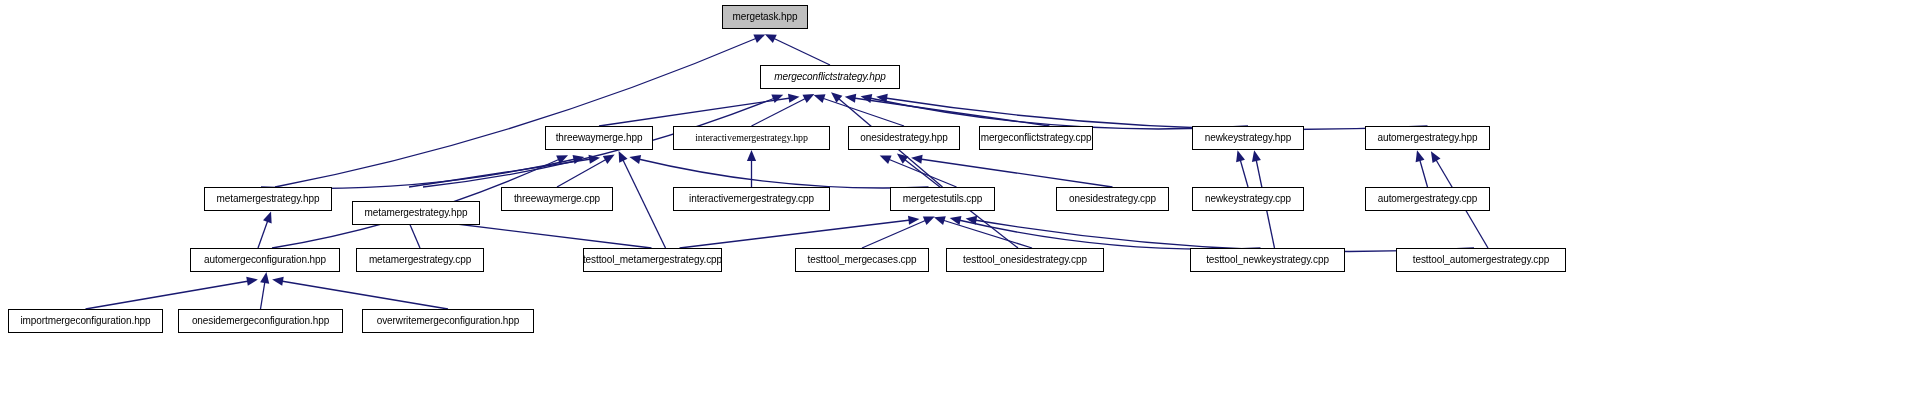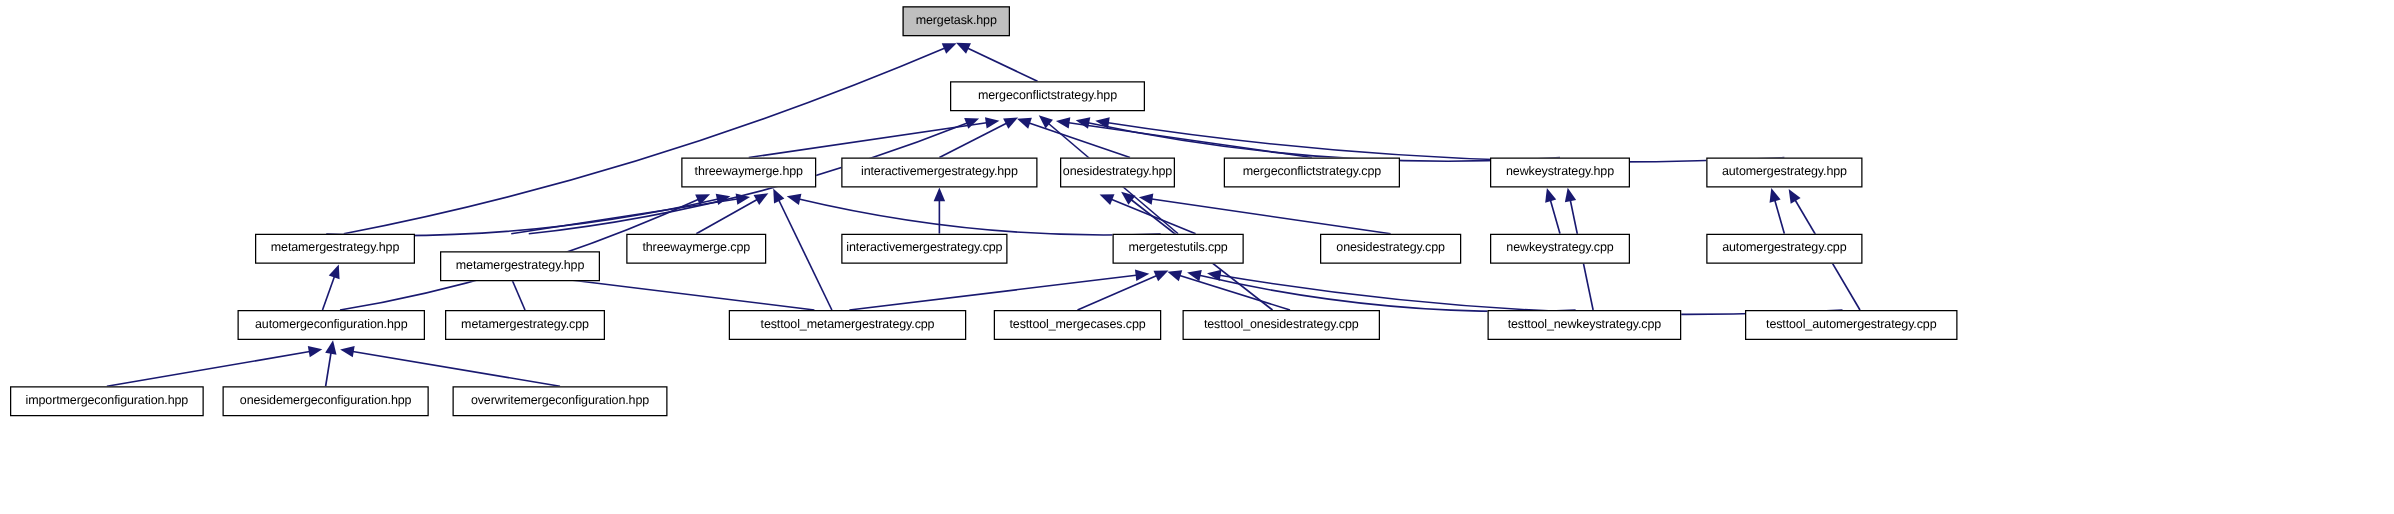--- a/index.html
+++ b/index.html
@@ -126,72 +126,72 @@
       <polygon points="257.87085832257935,279.4808316022494 247.80516199827707,285.8715872310407 246.25223430279868,276.8035987235151" fill="#191970"></polygon>
       <path d="M 260.5 309 L 265 281" fill="none" stroke="#191970" stroke-width="1.3"></path>
       <polygon points="266.42810285845377,272.1140266585097 269.2243635171053,283.70457998131866 260.1409241013597,282.24474150378813" fill="#191970"></polygon>
       <path d="M 448 309 L 281 281" fill="none" stroke="#191970" stroke-width="1.3"></path>
       <polygon points="272.12389536480526,279.51179083960807 283.7331079342436,276.7940374443209 282.2118274591763,285.8673888491867" fill="#191970"></polygon>
     </svg>
   <div id="node-layer">
       <div class="node root" style="left: 722px; top: 5px; width: 86px;">
         <span class="node-label">mergetask.hpp</span>
       </div>
-      <div class="node" style="left: 760px; top: 65px; width: 156px;">
+      <div class="node" style="left: 760px; top: 65px; width: 140px; font-style: italic;">
         <span class="node-label">mergeconflictstrategy.hpp</span>
       </div>
       <div class="node" style="left: 545px; top: 126px; width: 108px;">
         <span class="node-label">threewaymerge.hpp</span>
       </div>
-      <div class="node" style="left: 673px; top: 126px; width: 157px;">
+      <div class="node" style="left: 673px; top: 126px; width: 157px; font-family: Liberation Serif, serif;">
         <span class="node-label">interactivemergestrategy.hpp</span>
       </div>
-      <div class="node" style="left: 848px; top: 126px; width: 92px; text-align: right;">
+      <div class="node" style="left: 848px; top: 126px; width: 112px; text-align: right;">
         <span class="node-label">onesidestrategy.hpp</span>
       </div>
-      <div class="node" style="left: 979px; top: 126px; width: 141px;">
+      <div class="node" style="left: 979px; top: 126px; width: 114px;">
         <span class="node-label">mergeconflictstrategy.cpp</span>
       </div>
       <div class="node" style="left: 1192px; top: 126px; width: 112px;">
         <span class="node-label">newkeystrategy.hpp</span>
       </div>
       <div class="node" style="left: 1365px; top: 126px; width: 125px;">
         <span class="node-label">automergestrategy.hpp</span>
       </div>
       <div class="node" style="left: 204px; top: 187px; width: 128px;">
         <span class="node-label">metamergestrategy.hpp</span>
       </div>
       <div class="node" style="left: 352px; top: 187px; width: 128px; margin-top: 14px;">
         <span class="node-label">metamergestrategy.hpp</span>
       </div>
       <div class="node" style="left: 501px; top: 187px; width: 112px;">
         <span class="node-label">threewaymerge.cpp</span>
       </div>
-      <div class="node" style="left: 673px; top: 187px; width: 133px;">
+      <div class="node" style="left: 673px; top: 187px; width: 157px;">
         <span class="node-label">interactivemergestrategy.cpp</span>
       </div>
       <div class="node" style="left: 890px; top: 187px; width: 105px;">
         <span class="node-label">mergetestutils.cpp</span>
       </div>
       <div class="node" style="left: 1056px; top: 187px; width: 113px;">
         <span class="node-label">onesidestrategy.cpp</span>
       </div>
       <div class="node" style="left: 1192px; top: 187px; width: 112px;">
         <span class="node-label">newkeystrategy.cpp</span>
       </div>
       <div class="node" style="left: 1365px; top: 187px; width: 125px;">
         <span class="node-label">automergestrategy.cpp</span>
       </div>
       <div class="node" style="left: 190px; top: 248px; width: 150px;">
         <span class="node-label">automergeconfiguration.hpp</span>
       </div>
       <div class="node" style="left: 356px; top: 248px; width: 128px;">
         <span class="node-label">metamergestrategy.cpp</span>
       </div>
-      <div class="node" style="left: 583px; top: 248px; width: 190px;">
+      <div class="node" style="left: 583px; top: 248px; width: 139px;">
         <span class="node-label">testtool_metamergestrategy.cpp</span>
       </div>
       <div class="node" style="left: 795px; top: 248px; width: 134px; align-items: center;">
         <span class="node-label">testtool_mergecases.cpp</span>
       </div>
       <div class="node" style="left: 946px; top: 248px; width: 158px;">
         <span class="node-label">testtool_onesidestrategy.cpp</span>
       </div>
       <div class="node" style="left: 1396px; top: 248px; width: 170px;">
         <span class="node-label">testtool_automergestrategy.cpp</span>

